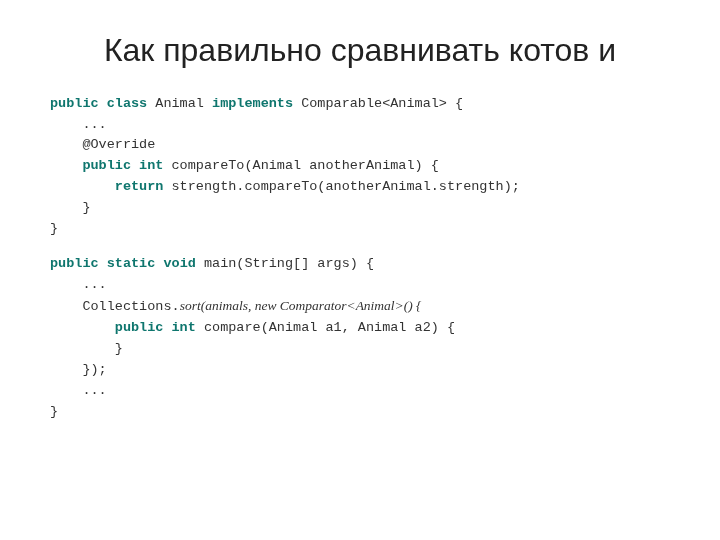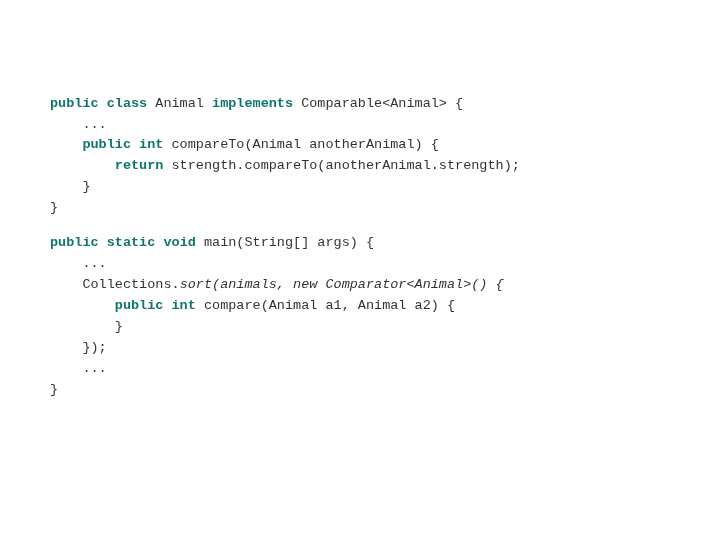--- a/index.html
+++ b/index.html
@@ -37,37 +37,39 @@
     .code-line {
       white-space: pre;
       display: block;
     }
     .kw {
       color: #0f766e;
       font-weight: bold;
     }
     .italic {
       font-style: italic;
+      font-family: Liberation Serif, serif;
     }
     .spacer {
       height: 14px;
     }
   </style>
 </head>
 <body>
 
 <div class="page">
   <div class="title">
-    <br>
+    <span>Как правильно сравнивать котов и</span><br>
   </div>
 
   <div class="code-block">
 
     <span class="code-line"><span class="kw">public class</span> Animal <span class="kw">implements</span> Comparable&lt;Animal&gt; {</span>
     <span class="code-line">    ...</span>
+    <span class="code-line">    @Override</span>
     <span class="code-line">    <span class="kw">public int</span> compareTo(Animal anotherAnimal) {</span>
     <span class="code-line">        <span class="kw">return</span> strength.compareTo(anotherAnimal.strength);</span>
     <span class="code-line">    }</span>
     <span class="code-line">}</span>
     <div class="spacer"></div>
 
     <span class="code-line"><span class="kw">public</span> <span class="kw">static</span> <span class="kw">void</span> main(String[] args) {</span>
     <span class="code-line">    ...</span>
     <span class="code-line">    Collections.<span class="italic">sort(animals, new Comparator&lt;Animal&gt;() {</span></span>
     <span class="code-line">        <span class="kw">public int</span> compare(Animal a1, Animal a2) {</span>

